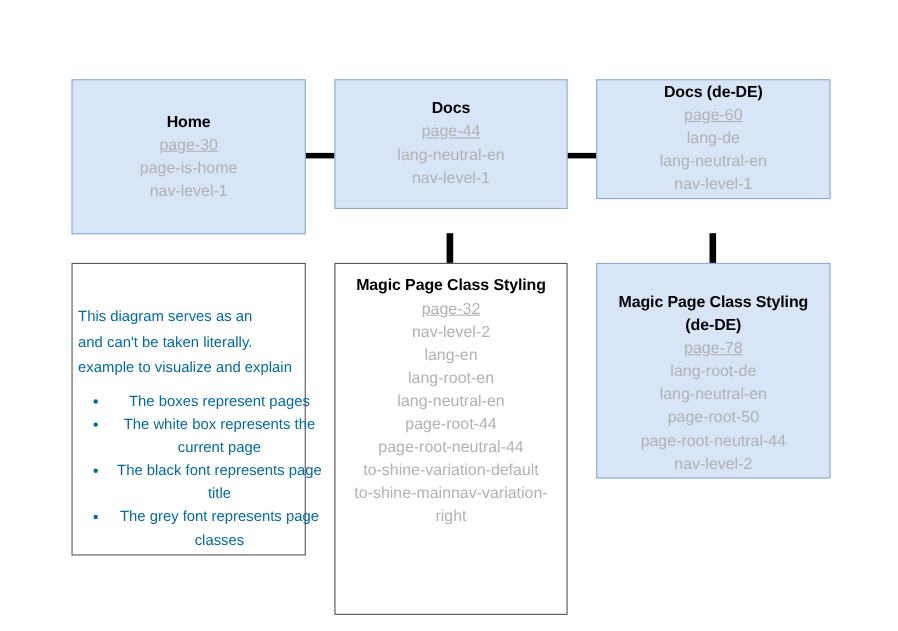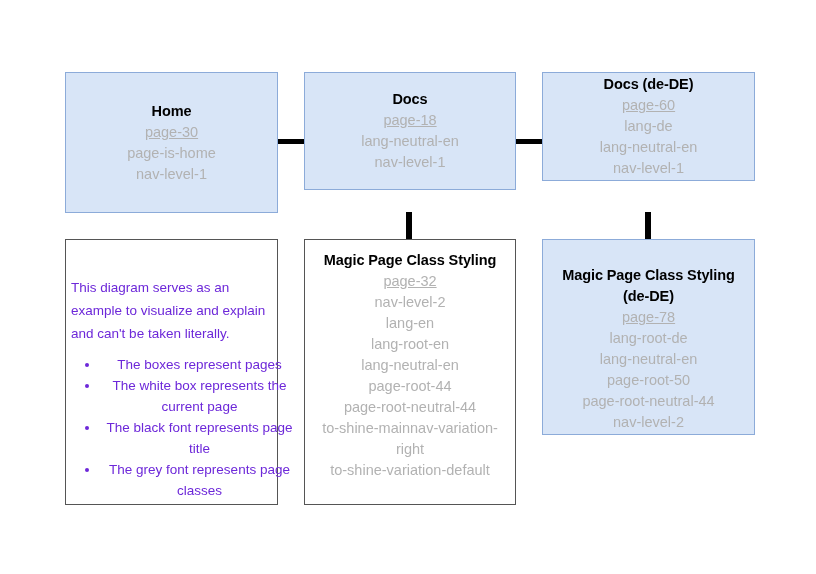--- a/index.html
+++ b/index.html
@@ -76,21 +76,21 @@
     background: #ffffff;
     border: 1px solid #555555;
     box-sizing: border-box;
     overflow: visible;
   }
   #note-inner {
     position: absolute;
     left: 5px;
     top: 36px;
     width: 228px;
-    color: #6d28d9;
+    color: #0369a1;
     font-size: 13.5px;
     line-height: 23px;
     text-align: left;
   }
   #note-inner p {
     margin: 0;
     white-space: nowrap;
   }
   #note-list {
     margin: 9px 0 0 0;
@@ -120,62 +120,62 @@
       <div class="node-title">Home</div>
       <div class="node-id">page-30</div>
       <div class="node-class">page-is-home</div>
       <div class="node-class">nav-level-1</div>
     </div>
   </div>
 
   <div class="node blue" style="left:304px; top:72px; width:212px; height:118px;">
     <div class="node-inner">
       <div class="node-title">Docs</div>
-      <div class="node-id">page-18</div>
+      <div class="node-id">page-44</div>
       <div class="node-class">lang-neutral-en</div>
       <div class="node-class">nav-level-1</div>
     </div>
   </div>
 
   <div class="node blue" style="left:542px; top:72px; width:213px; height:109px;">
     <div class="node-inner">
       <div class="node-title">Docs (de-DE)</div>
       <div class="node-id">page-60</div>
       <div class="node-class">lang-de</div>
       <div class="node-class">lang-neutral-en</div>
       <div class="node-class">nav-level-1</div>
     </div>
   </div>
 
   <div id="note-box" style="left:65px; top:239px; width:213px; height:266px;">
     <div id="note-inner">
       <p>This diagram serves as an</p>
+      <p>and can't be taken literally.</p>
       <p>example to visualize and explain</p>
-      <p>and can't be taken literally.</p>
       <ul id="note-list">
         <li>The boxes represent pages</li>
         <li>The white box represents the current page</li>
         <li>The black font represents page title</li>
         <li>The grey font represents page classes</li>
       </ul>
     </div>
   </div>
 
-  <div class="node white" style="left:304px; top:239px; width:212px; height:266px;">
+  <div class="node white" style="left:304px; top:239px; width:212px; height:320px;">
     <div class="node-inner" style="justify-content:flex-start; padding-top:10px;">
       <div class="node-title" style="max-width:180px;">Magic Page Class Styling</div>
       <div class="node-id">page-32</div>
       <div class="node-class">nav-level-2</div>
       <div class="node-class">lang-en</div>
       <div class="node-class">lang-root-en</div>
       <div class="node-class">lang-neutral-en</div>
       <div class="node-class">page-root-44</div>
       <div class="node-class">page-root-neutral-44</div>
+      <div class="node-class">to-shine-variation-default</div>
       <div class="node-class" style="max-width:178px;">to-shine-mainnav-variation-right</div>
-      <div class="node-class">to-shine-variation-default</div>
     </div>
   </div>
 
   <div class="node blue" style="left:542px; top:239px; width:213px; height:196px;">
     <div class="node-inner" style="justify-content:flex-start; padding-top:25px;">
       <div class="node-title" style="max-width:175px;">Magic Page Class Styling (de-DE)</div>
       <div class="node-id">page-78</div>
       <div class="node-class">lang-root-de</div>
       <div class="node-class">lang-neutral-en</div>
       <div class="node-class">page-root-50</div>

